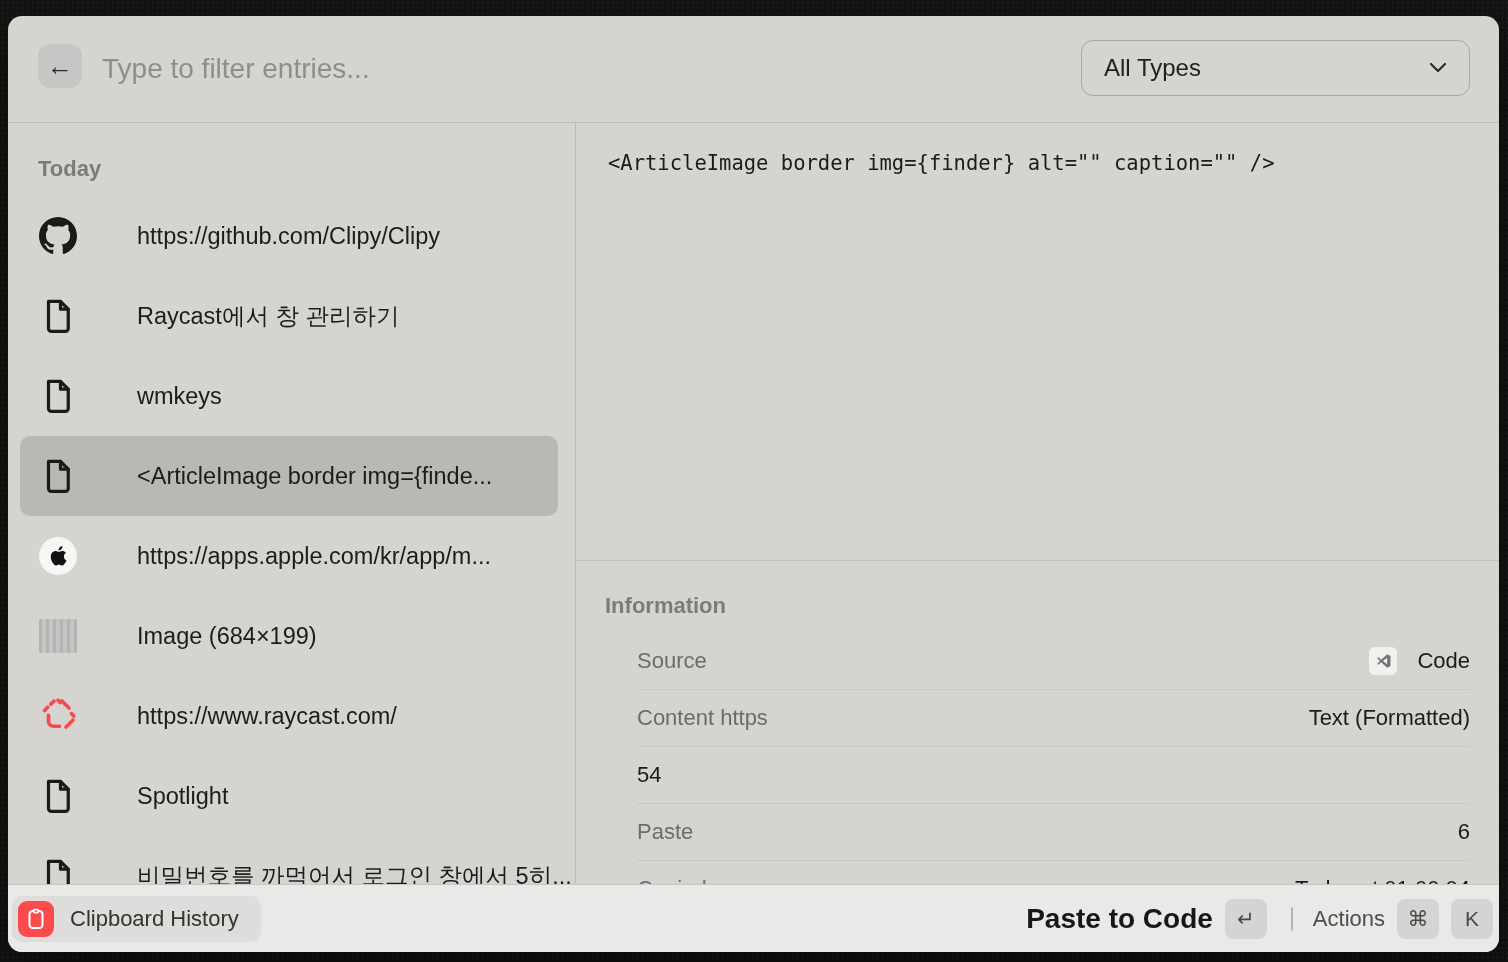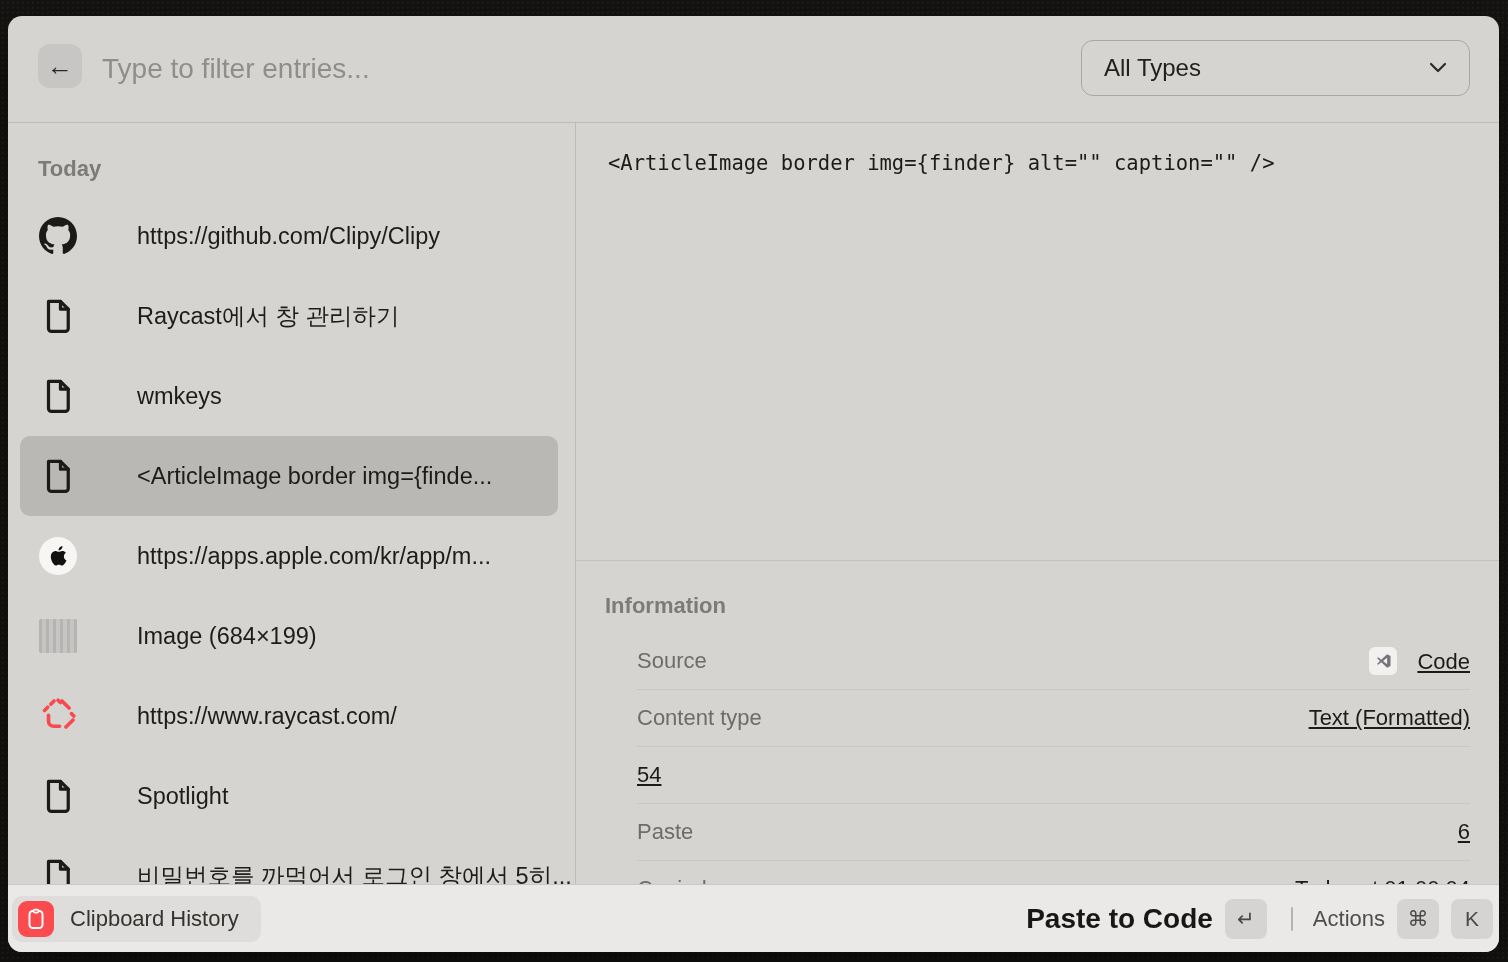--- a/index.html
+++ b/index.html
@@ -38,21 +38,21 @@
   
   .right-panel{position:absolute;left:568px;top:107px;width:923px;height:761px;overflow:hidden;}
   .code-preview{position:absolute;left:32px;top:28px;font-family:"DejaVu Sans Mono",monospace;
     font-size:20.5px;color:#1c1b19;white-space:pre;}
   .info-divider{position:absolute;left:0;top:437px;width:100%;height:1px;background:#c2c1bf;}
   .info-title{position:absolute;left:29px;top:470px;font-size:22px;font-weight:700;color:#7c7b79;}
   .info-rows{position:absolute;left:29px;top:510px;width:865px;}
   .info-row{height:56px;display:flex;align-items:center;border-bottom:1px solid #c8c7c5;margin-left:32px;}
   .info-row:last-child{border-bottom:none;}
   .info-row .ilabel{font-size:22px;color:#6d6c6a;flex:1;}
-  .info-row .ival{font-size:22px;color:#1c1b19;display:flex;align-items:flex-end;gap:20px;text-decoration:underline;}
+  .info-row .ival{font-size:22px;color:#1c1b19;display:flex;align-items:center;gap:20px;}
   .src-badge{width:28px;height:28px;border-radius:6px;background:#f2f1ef;display:flex;align-items:center;justify-content:center;}
   
   .footer{position:absolute;left:0;bottom:0;width:100%;height:68px;background:#eae9e7;
     border-top:1px solid #c9c8c6;display:flex;align-items:center;box-sizing:border-box;padding:0 6px;}
   .app-chip{display:flex;align-items:center;gap:16px;background:#dedddb;border-radius:10px;
     height:46px;padding:0 22px 0 6px;margin-left:-2px;}
   .app-icon{width:36px;height:36px;border-radius:9px;background:#fb4b4e;display:flex;align-items:center;justify-content:center;}
   .app-name{font-size:22px;color:#343330;}
   .footer-spacer{flex:1;}
   .primary-label{font-size:28px;font-weight:700;color:#181716;}
@@ -184,21 +184,21 @@
                 <div class="src-badge">
                   <svg width="18" height="18" viewBox="0 0 24 24" fill="#75747a">
                     <path d="M17.5 3 9.6 10.2 5.6 7.1 4 7.9l4 4.1-4 4.1 1.6.8 4-3.1 7.9 7.2 4.5-2.2V5.2L17.5 3zm0 4.6v8.8L12 12l5.5-4.4z"></path>
                   </svg>
                 </div>
               </span>
               <span>Code</span>
             </span>
           </div>
           <div class="info-row">
-            <span class="ilabel">Content type</span>
+            <span class="ilabel">Content https</span>
             <span class="ival">
               <span>Text (Formatted)</span>
             </span>
           </div>
           <div class="info-row">
             <span class="ival">
               <span>54</span>
             </span>
           </div>
           <div class="info-row">

